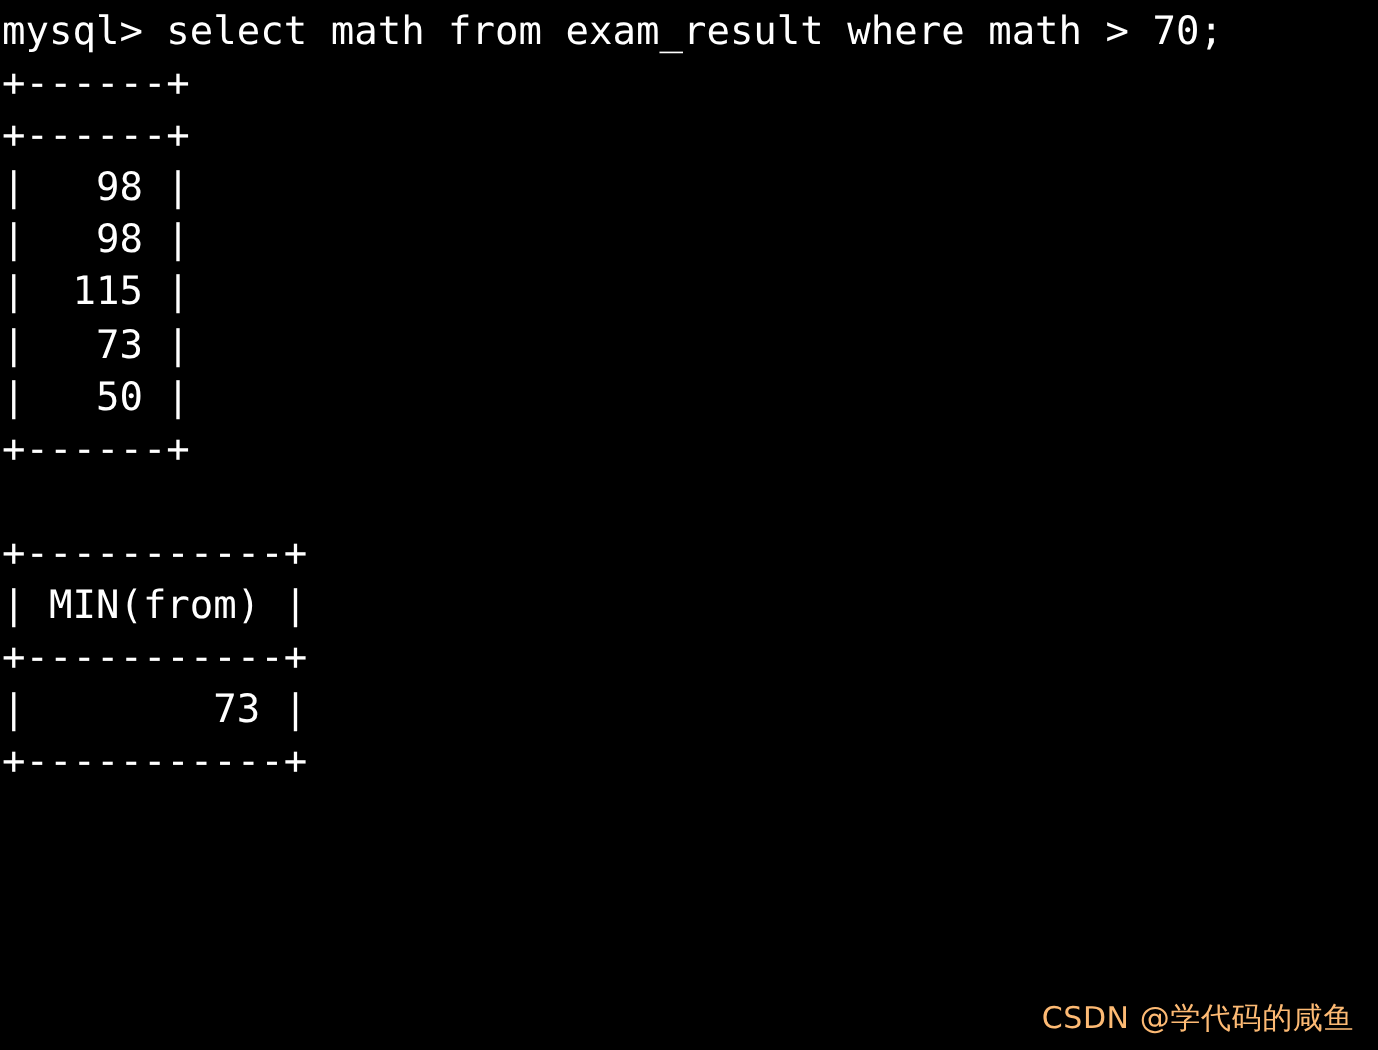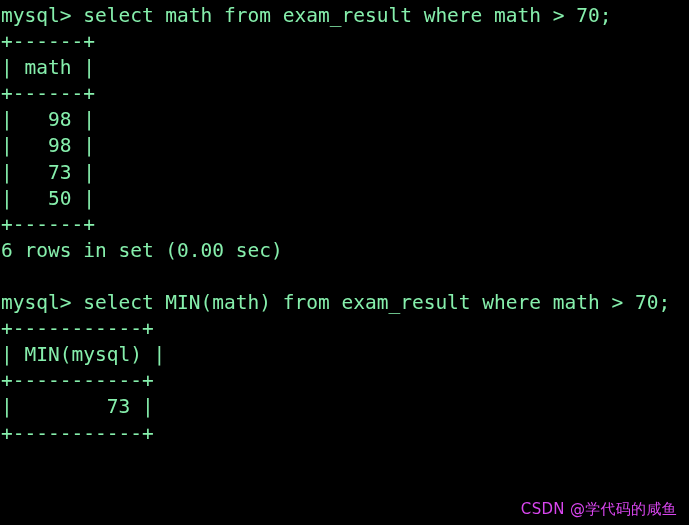--- a/index.html
+++ b/index.html
@@ -25,56 +25,54 @@
     box-sizing: border-box;
   }
   .screen {
     padding-left: 1px;
     padding-top: 3px;
   }
   .line {
     font-size: 19.5px;
     line-height: 26.1px;
     height: 26.1px;
-    color: #86efac;
+    color: #ffffff;
     white-space: pre;
     letter-spacing: 0px;
     font-family: "DejaVu Sans Mono", "Liberation Mono", monospace;
   }
   .line.blank {
     color: transparent;
   }
   .watermark {
     position: absolute;
     right: 12px;
     bottom: 6px;
-    color: #d946ef;
+    color: #fdba74;
     font-size: 15px;
     font-family: "DejaVu Sans", "Liberation Sans", sans-serif;
     white-space: pre;
     letter-spacing: 0.3px;
   }
 </style>
 </head>
 <body>
 
 <div id="terminal">
   <div class="screen">
     <div class="line">mysql&gt; select math from exam_result where math &gt; 70;</div>
     <div class="line">+------+</div>
-    <div class="line">| math |</div>
     <div class="line">+------+</div>
     <div class="line">|   98 |</div>
     <div class="line">|   98 |</div>
+    <div class="line">|  115 |</div>
     <div class="line">|   73 |</div>
     <div class="line">|   50 |</div>
     <div class="line">+------+</div>
-    <div class="line">6 rows in set (0.00 sec)</div>
     <div class="line blank">&nbsp;</div>
-    <div class="line">mysql&gt; select MIN(math) from exam_result where math &gt; 70;</div>
     <div class="line">+-----------+</div>
-    <div class="line">| MIN(mysql) |</div>
+    <div class="line">| MIN(from) |</div>
     <div class="line">+-----------+</div>
     <div class="line">|        73 |</div>
     <div class="line">+-----------+</div>
   </div>
   <div class="watermark">CSDN @学代码的咸鱼</div>
 </div>
 
 </body></html>

